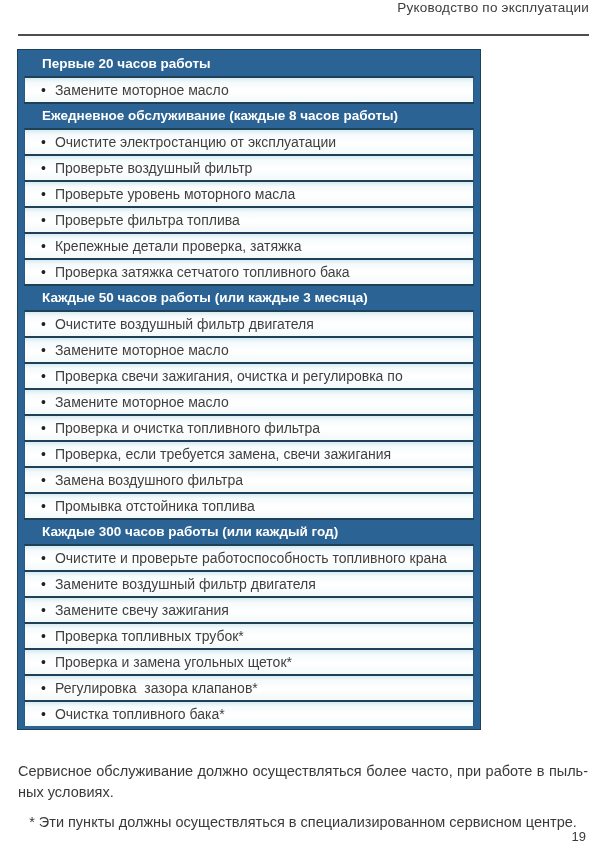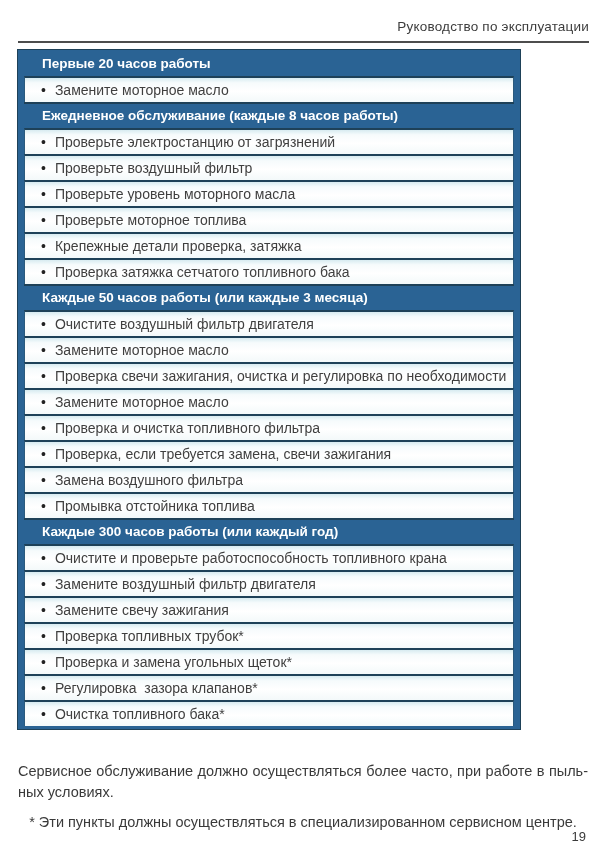--- a/index.html
+++ b/index.html
@@ -11,35 +11,35 @@
     font-family: "Liberation Sans", "DejaVu Sans", sans-serif;
     color: #3c3c3c;
     overflow: hidden;
   }
 
   
   .doc-header {
     position: absolute;
     left: 18px;
     right: 17px;
-    top: 19px;
+    top: 0;
     text-align: right;
     font-size: 13.5px;
     letter-spacing: 0.2px;
     color: #3d3d3d;
-    padding-bottom: 7px;
+    padding-bottom: 19px;
     border-bottom: 2px solid var(--rule_grey, #4d4d4d);
   }
 
   
   .maintenance-table {
     position: absolute;
     left: 18px;
     top: 50px;
-    width: 502px;
+    width: 462px;
     box-sizing: border-box;
     background: var(--header_blue, #2a6394);
     padding: 2px 6px 3px 6px;
     box-shadow: 0 0 0 1px var(--separator_navy, #1e4158);
   }
   .row {
     height: 24px;
     line-height: 24px;
     overflow: hidden;
     white-space: nowrap;
@@ -103,24 +103,24 @@
 <div class="page">
 
   <div class="doc-header">
     <span>Руководство по эксплуатации</span>
   </div>
 
   <div class="maintenance-table">
       <div class="row header">Первые 20 часов работы</div>
       <div class="row item"><span class="bullet">•</span><span class="item-text">Замените моторное масло</span></div>
       <div class="row header">Ежедневное обслуживание (каждые 8 часов работы)</div>
-      <div class="row item"><span class="bullet">•</span><span class="item-text">Проверьте электростанцию от загрязнений</span></div>
+      <div class="row item"><span class="bullet">•</span><span class="item-text">Очистите электростанцию от эксплуатации</span></div>
       <div class="row item"><span class="bullet">•</span><span class="item-text">Проверьте воздушный фильтр</span></div>
       <div class="row item"><span class="bullet">•</span><span class="item-text">Проверьте уровень моторного масла</span></div>
-      <div class="row item"><span class="bullet">•</span><span class="item-text">Проверьте моторное топлива</span></div>
+      <div class="row item"><span class="bullet">•</span><span class="item-text">Проверьте фильтра топлива</span></div>
       <div class="row item"><span class="bullet">•</span><span class="item-text">Крепежные детали проверка, затяжка</span></div>
       <div class="row item"><span class="bullet">•</span><span class="item-text">Проверка затяжка сетчатого топливного бака</span></div>
       <div class="row header">Каждые 50 часов работы (или каждые 3 месяца)</div>
       <div class="row item"><span class="bullet">•</span><span class="item-text">Очистите воздушный фильтр двигателя</span></div>
       <div class="row item"><span class="bullet">•</span><span class="item-text">Замените моторное масло</span></div>
       <div class="row item"><span class="bullet">•</span><span class="item-text">Проверка свечи зажигания, очистка и регулировка по необходимости</span></div>
       <div class="row item"><span class="bullet">•</span><span class="item-text">Замените моторное масло</span></div>
       <div class="row item"><span class="bullet">•</span><span class="item-text">Проверка и очистка топливного фильтра</span></div>
       <div class="row item"><span class="bullet">•</span><span class="item-text">Проверка, если требуется замена, свечи зажигания</span></div>
       <div class="row item"><span class="bullet">•</span><span class="item-text">Замена воздушного фильтра</span></div>

